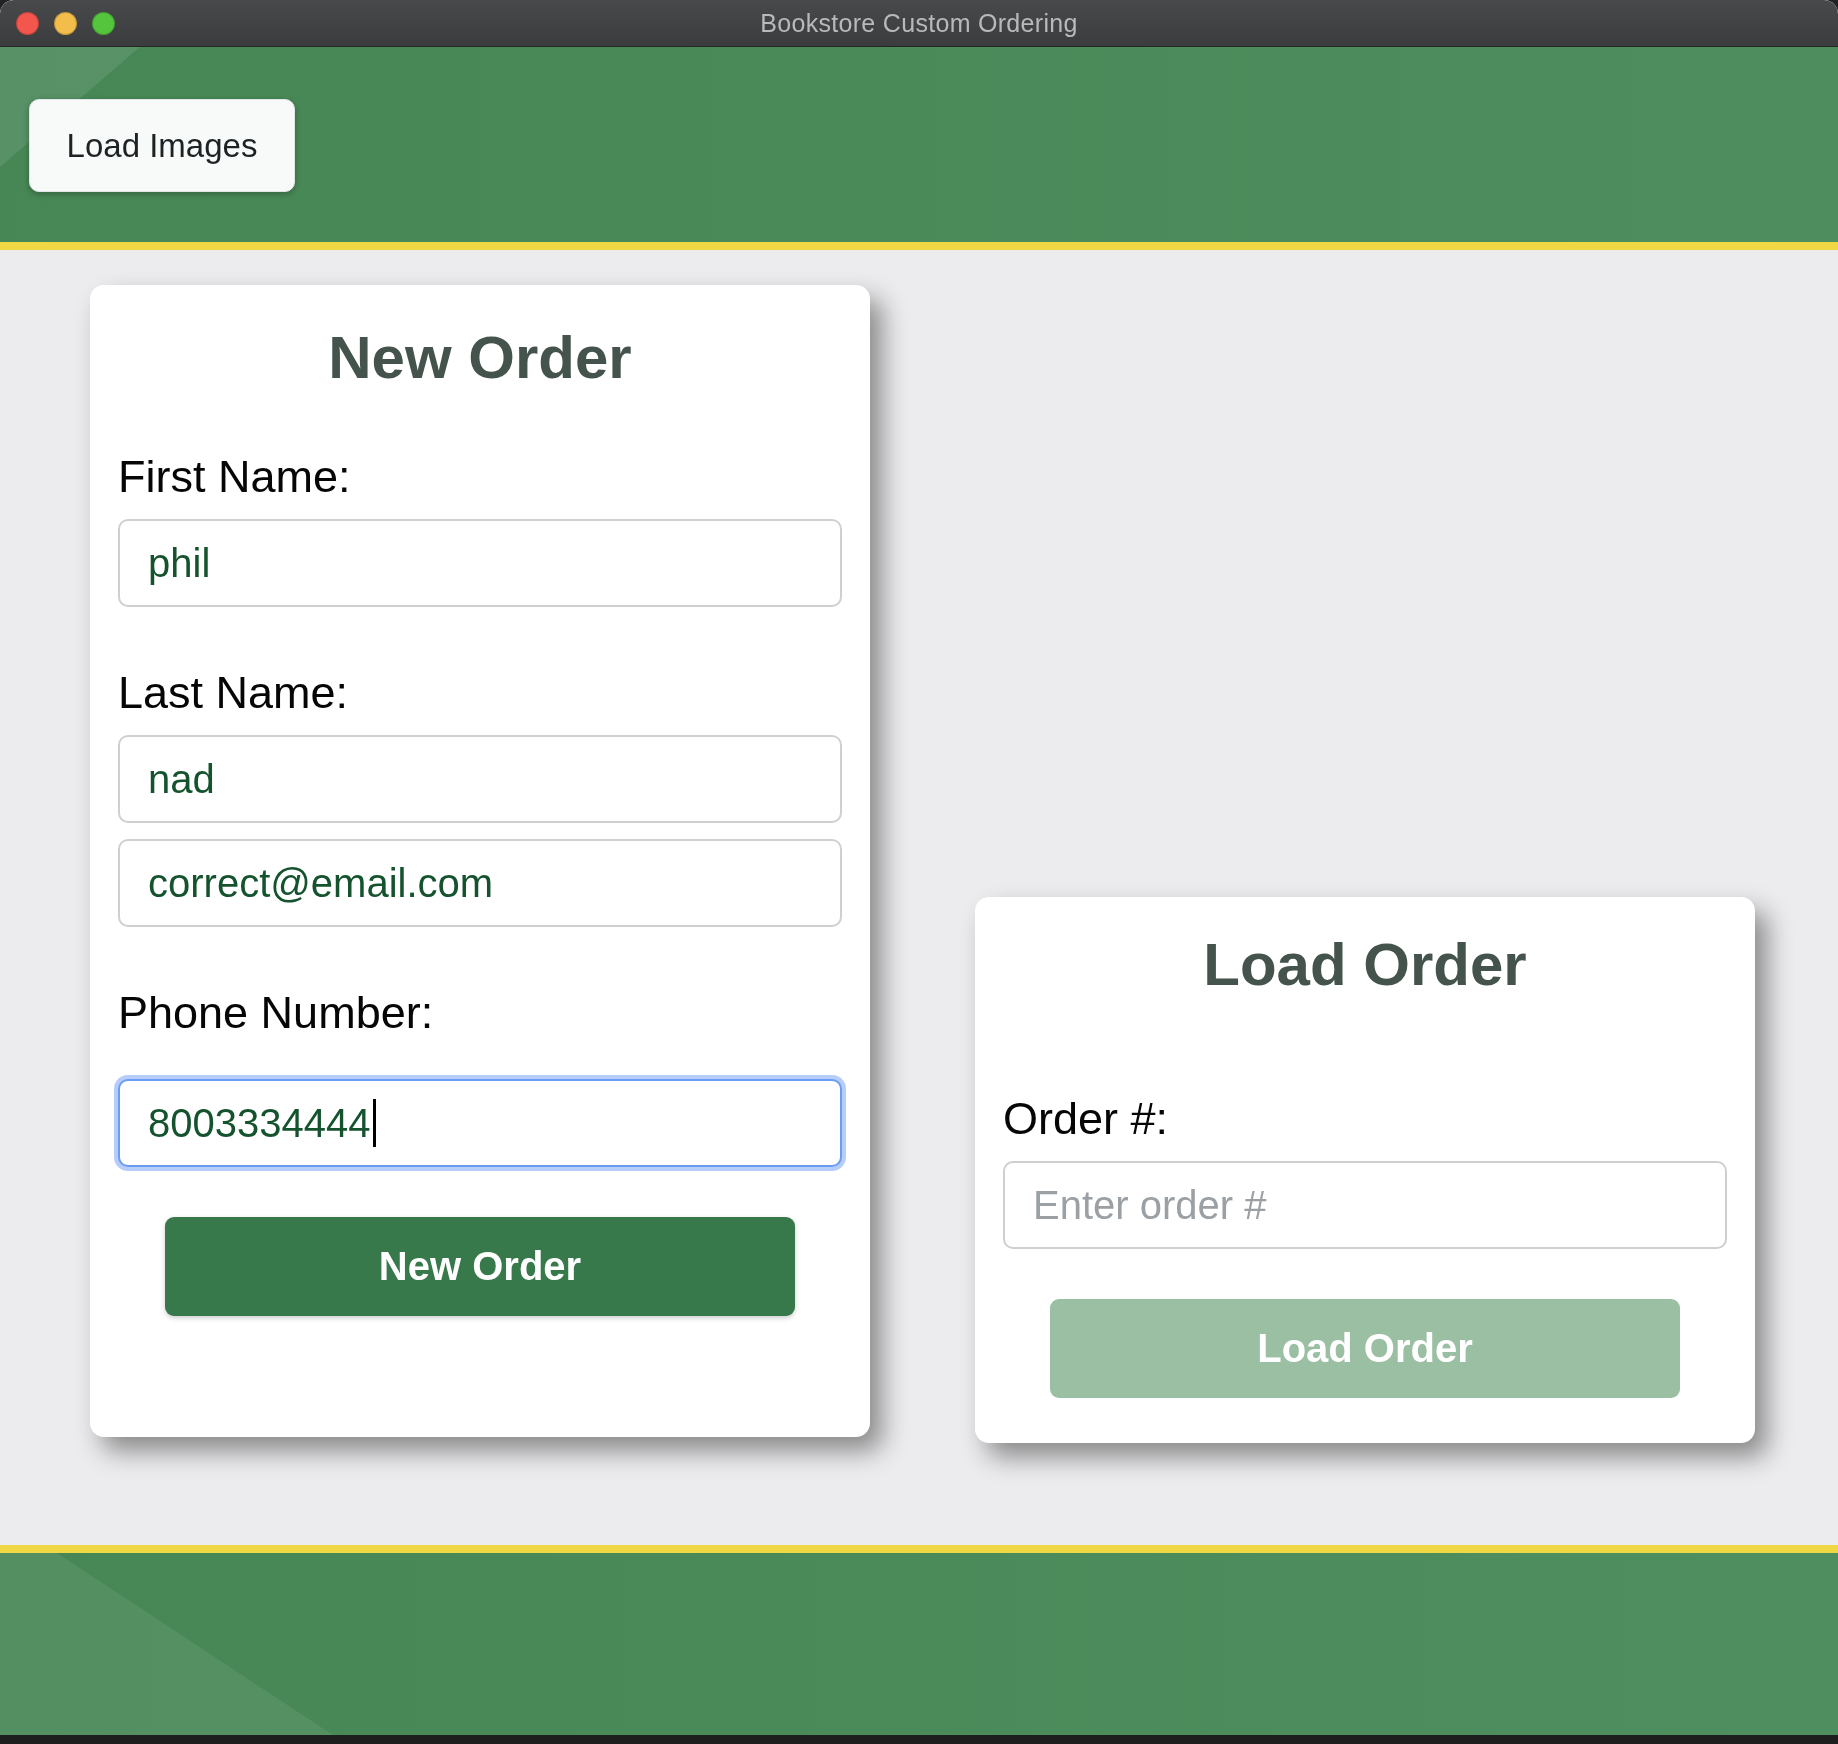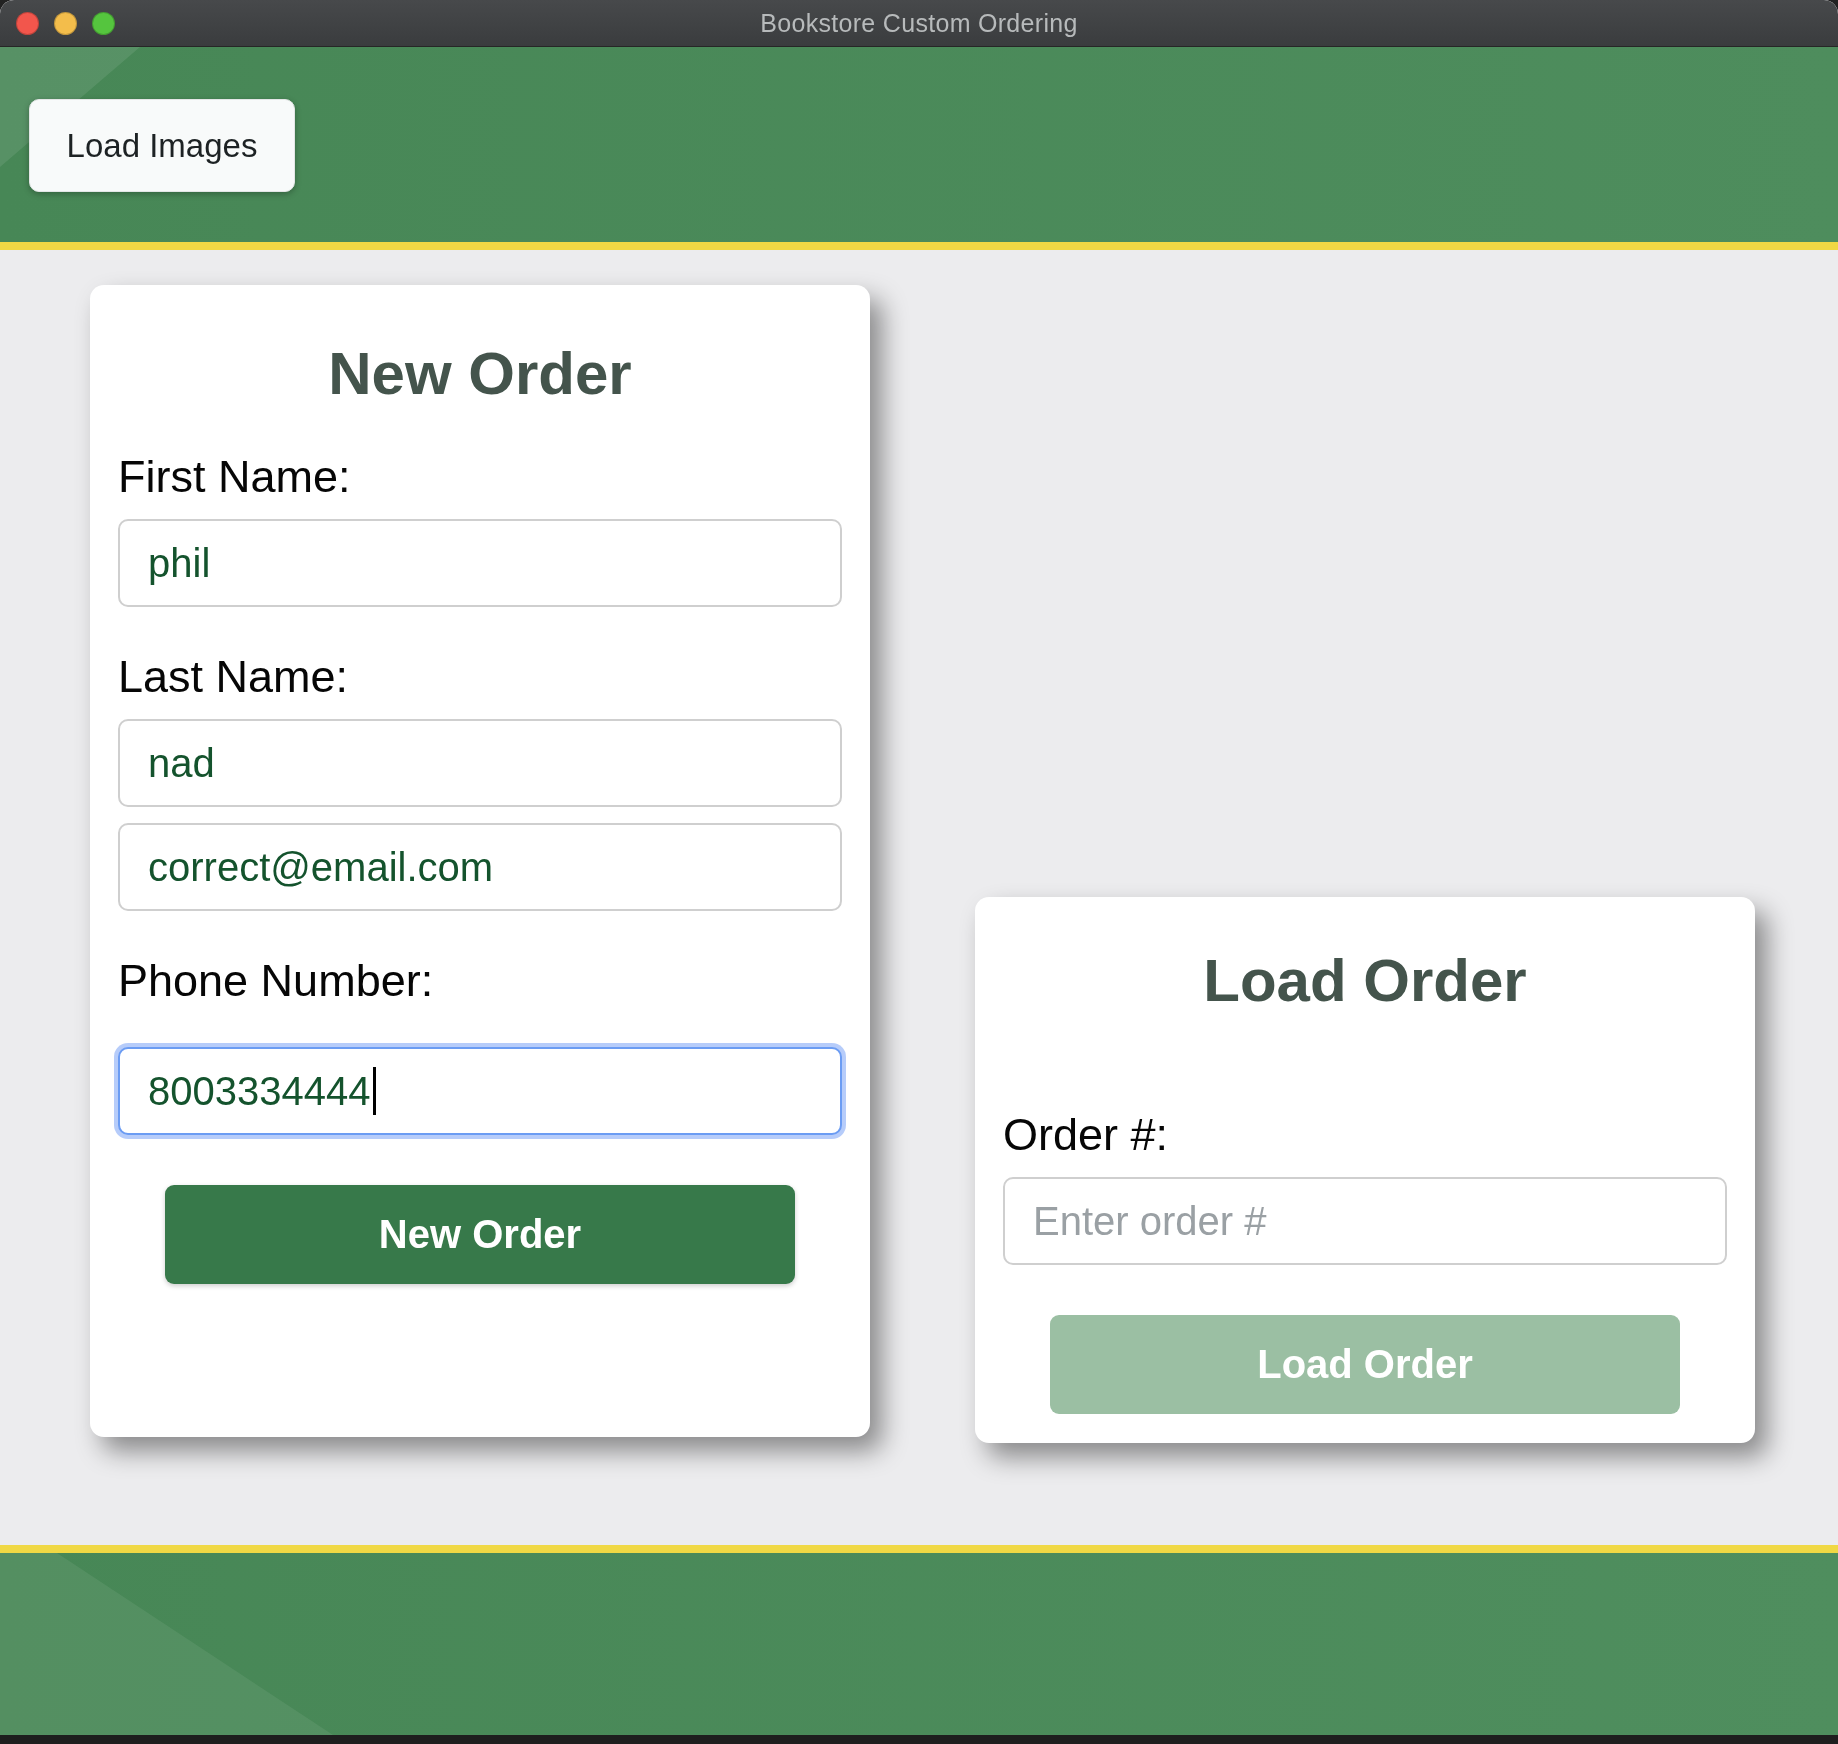--- a/index.html
+++ b/index.html
@@ -37,31 +37,31 @@
     background:#f8fafa;border:1px solid #e3e6e6;border-radius:10px;
     font-size:33px;color:#1d2224;box-shadow:0 2px 6px rgba(0,0,0,.28);
     cursor:pointer;
   }
   .accent-bar{height:8px;background:#f0d844;}
   
   .main{position:relative;height:1295px;background:#ececee;}
   .card{
     position:absolute;background:#fff;border-radius:14px;
     box-shadow:12px 14px 26px rgba(0,0,0,.42);
-    padding:16px 28px;
+    padding:0 28px;
   }
   .card-new-order{left:90px;top:35px;width:780px;height:1152px;}
   .card-load-order{left:975px;top:647px;width:780px;height:546px;}
   .card-title{
     margin:40px 0 0;text-align:center;
     font-size:60px;line-height:66px;font-weight:bold;color:#44544c;
   }
   .card-load-order .card-title{margin-top:35px;}
   .field-label{
-    display:block;margin:44px 0 0;font-size:45px;line-height:52px;color:#060606;
+    display:block;margin:60px 0 0;font-size:45px;line-height:52px;color:#060606;
   }
   .card-load-order .field-label{margin-top:95px;}
   .text-input{
     display:block;width:100%;height:88px;margin-top:16px;
     border:2px solid #cfcfcf;border-radius:10px;background:#fff;
     font-size:40px;color:#14532d;padding:0 28px;outline:none;
   }
   .text-input::placeholder{color:#9aa0a4;}
   .input-focused{
     display:flex;align-items:center;

